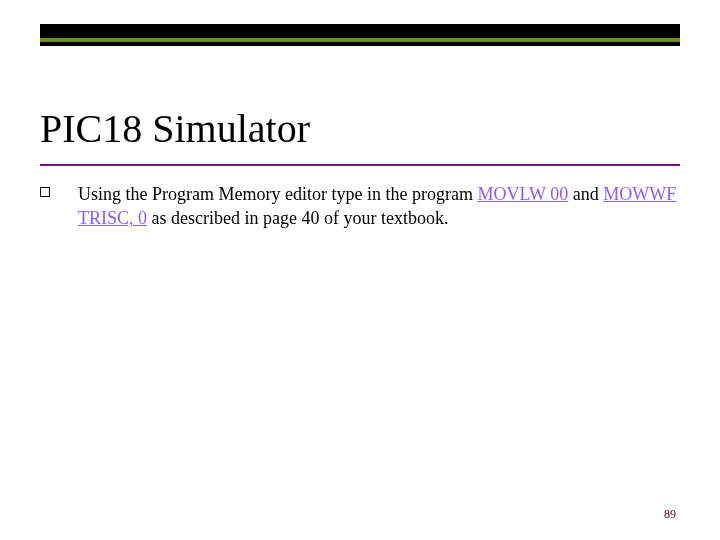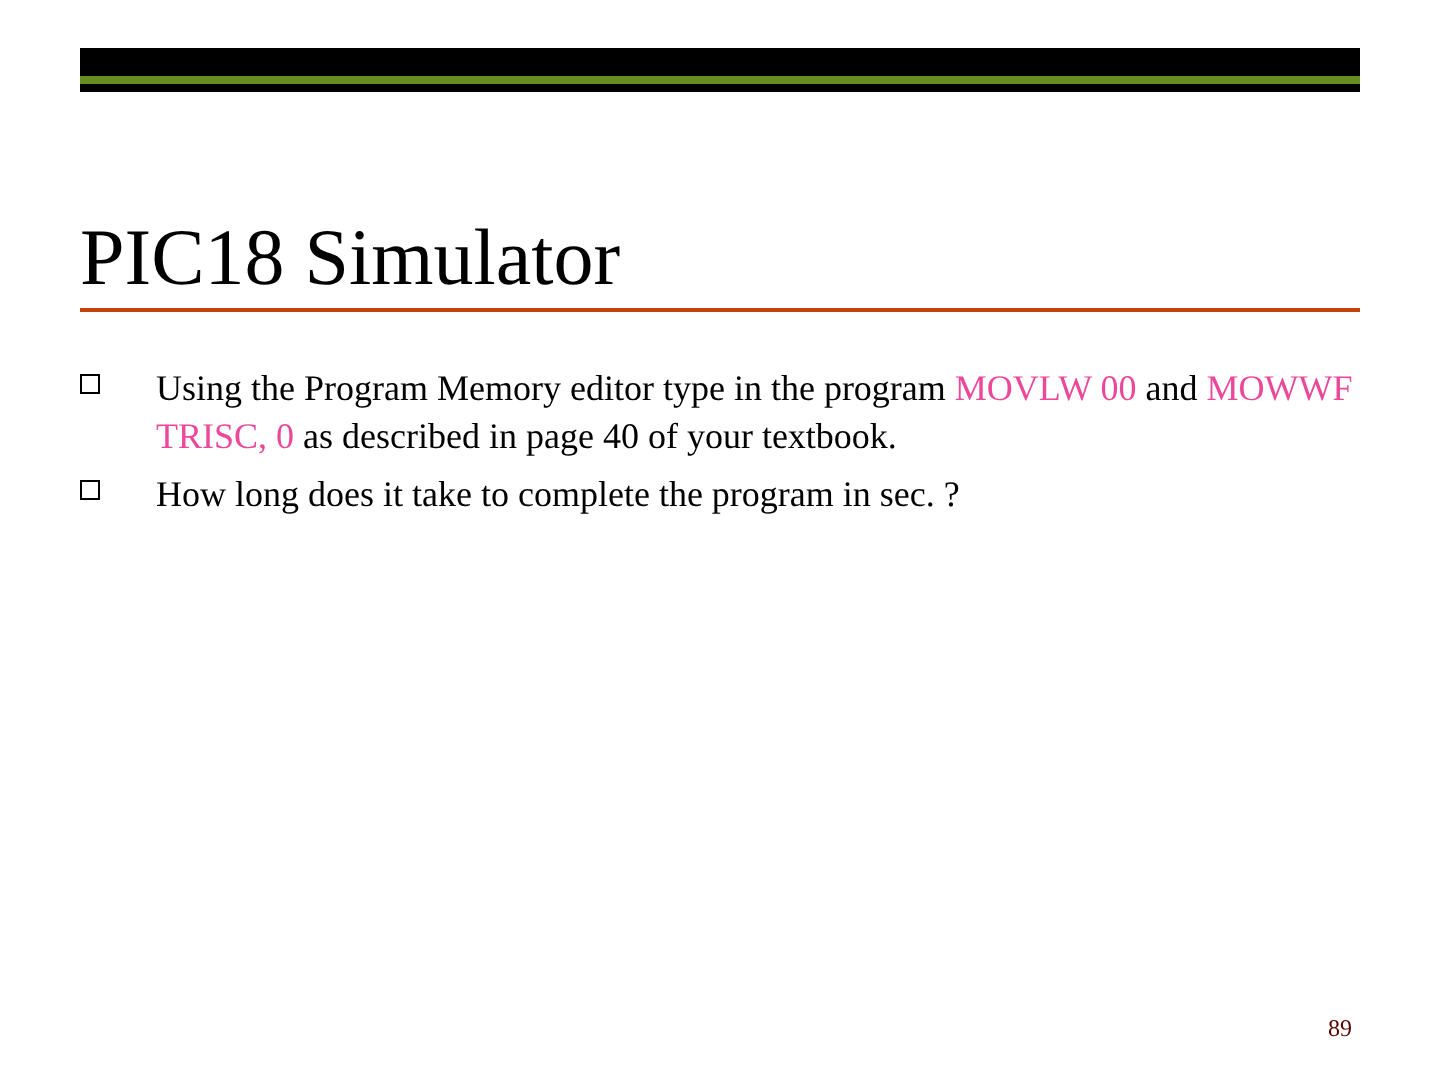--- a/index.html
+++ b/index.html
@@ -24,22 +24,22 @@
   .top-bar-inner {
     height: 4px;
     background: #6b8e23;
     margin-bottom: 4px;
   }
   .title-wrap {
     position: absolute;
     top: 105px;
     left: 40px;
     right: 40px;
-    border-bottom: 2px solid #c2410c;
-    padding-bottom: 2px;
+    border-bottom: 2px solid #701a75;
+    padding-bottom: 12px;
   }
   .title {
     font-size: 40px;
     font-weight: normal;
   }
   .body-list {
     position: absolute;
     top: 182px;
     left: 40px;
     right: 40px;
@@ -55,21 +55,21 @@
     border: 1.5px solid #000000;
     margin-top: 5px;
     margin-right: 28px;
     flex: 0 0 auto;
   }
   .item-text {
     font-size: 18px;
     line-height: 1.35;
     flex: 1 1 auto;
   }
-  .item-text .g { color: #ec4899; }
+  .item-text .g { color: #8b5cf6; text-decoration: underline; }
   .page-num {
     position: absolute;
     bottom: 18px;
     right: 44px;
     font-size: 12px;
     color: #5a0000;
     margin-top: 32px;
   }
 </style>
 </head>
@@ -88,20 +88,16 @@
   <div class="item">
     <span class="bullet"></span>
     <span class="item-text">
       <span>Using the Program Memory editor type in the program </span><span class="g">MOVLW 00</span><span> and </span><span class="g">MOWWF TRISC, 0</span><span> as described in page 40 of your textbook.</span>
     </span>
   </div>
 
 
 
 
-  <div class="item">
-    <span class="bullet"></span>
-    <span class="item-text">How long does it take to complete the program in sec. ?</span>
-  </div>
 
 </div>
 
 <div class="page-num">89</div>
 
 </body></html>

